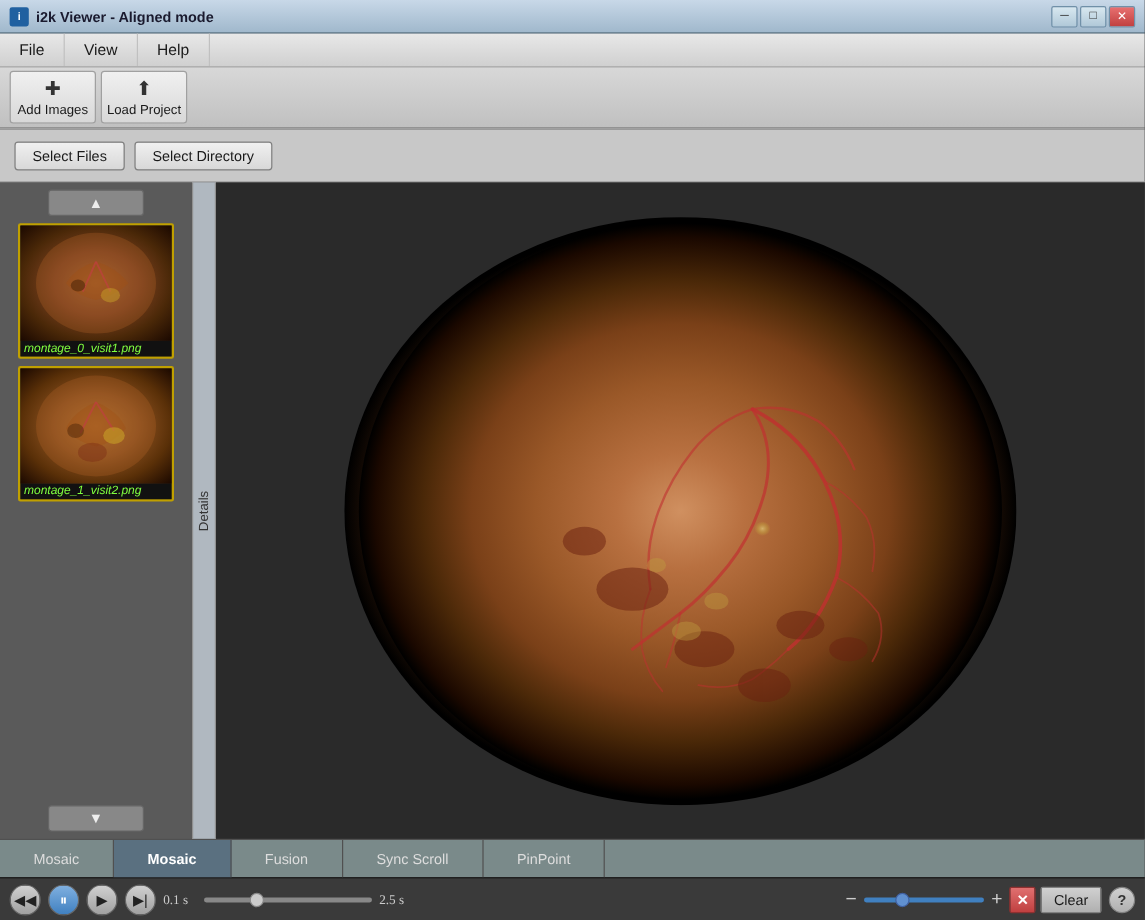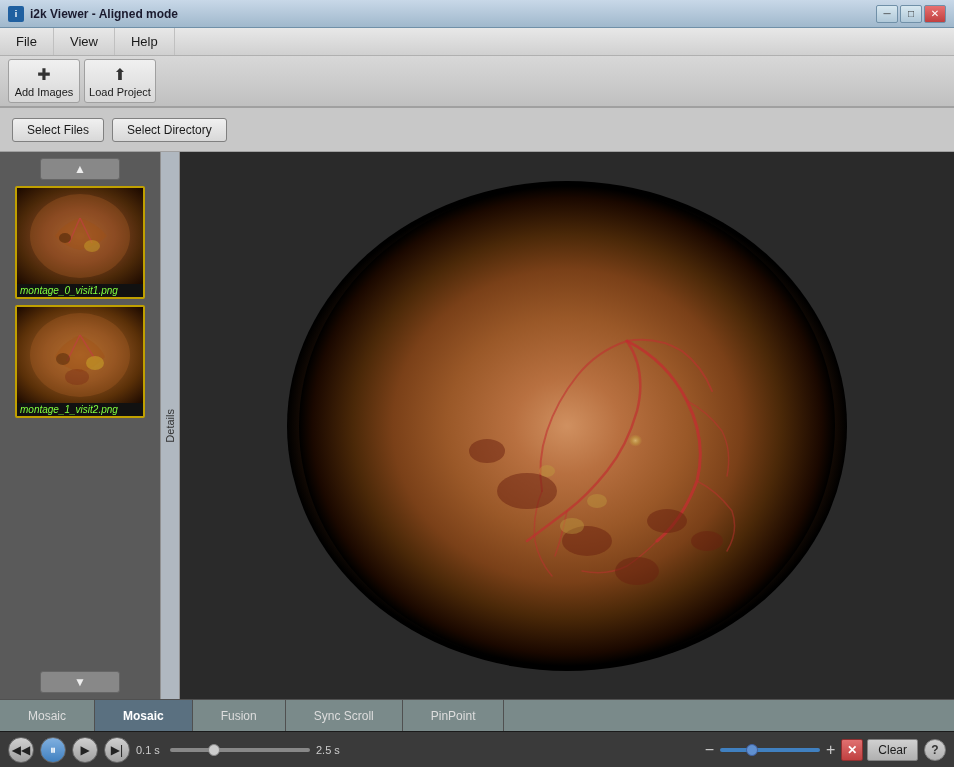--- a/index.html
+++ b/index.html
@@ -118,21 +118,21 @@
       background: #3a3a3a; height: 36px; padding: 0 8px; gap: 6px;
       border-top: 1px solid #1a1a1a;
     }
     .ctrl-btn {
       width: 26px; height: 26px; border-radius: 50%; border: 1px solid #666;
       background: linear-gradient(to bottom, #d0d0d0, #a0a0a0);
       display: flex; align-items: center; justify-content: center;
       cursor: pointer; font-size: 12px; color: #222;
     }
     .ctrl-btn.active { background: linear-gradient(to bottom, #80b0e0, #4080c0); color: white; }
-    .time-label { color: #ccc; font-size: 11px; min-width: 28px; }
+    .time-label { color: #ccc; font-size: 11px; min-width: 28px; font-family: Liberation Serif, serif; }
     .slider-container { display: flex; align-items: center; gap: 4px; }
     .time-slider { width: 140px; height: 4px; appearance: none; background: #888; border-radius: 2px; outline: none; }
     .time-slider::-webkit-slider-thumb { appearance: none; width: 12px; height: 12px; border-radius: 50%; background: #ccc; border: 1px solid #888; }
     .spacer { flex: 1; }
     .zoom-minus { color: #ccc; font-size: 16px; cursor: pointer; }
     .zoom-slider { width: 100px; height: 4px; appearance: none; background: #4080c0; border-radius: 2px; }
     .zoom-slider::-webkit-slider-thumb { appearance: none; width: 12px; height: 12px; border-radius: 50%; background: #6090d0; border: 1px solid #4060a0; }
     .zoom-plus { color: #ccc; font-size: 16px; cursor: pointer; }
     .clear-area { display: flex; align-items: center; gap: 4px; }
     .x-btn {

